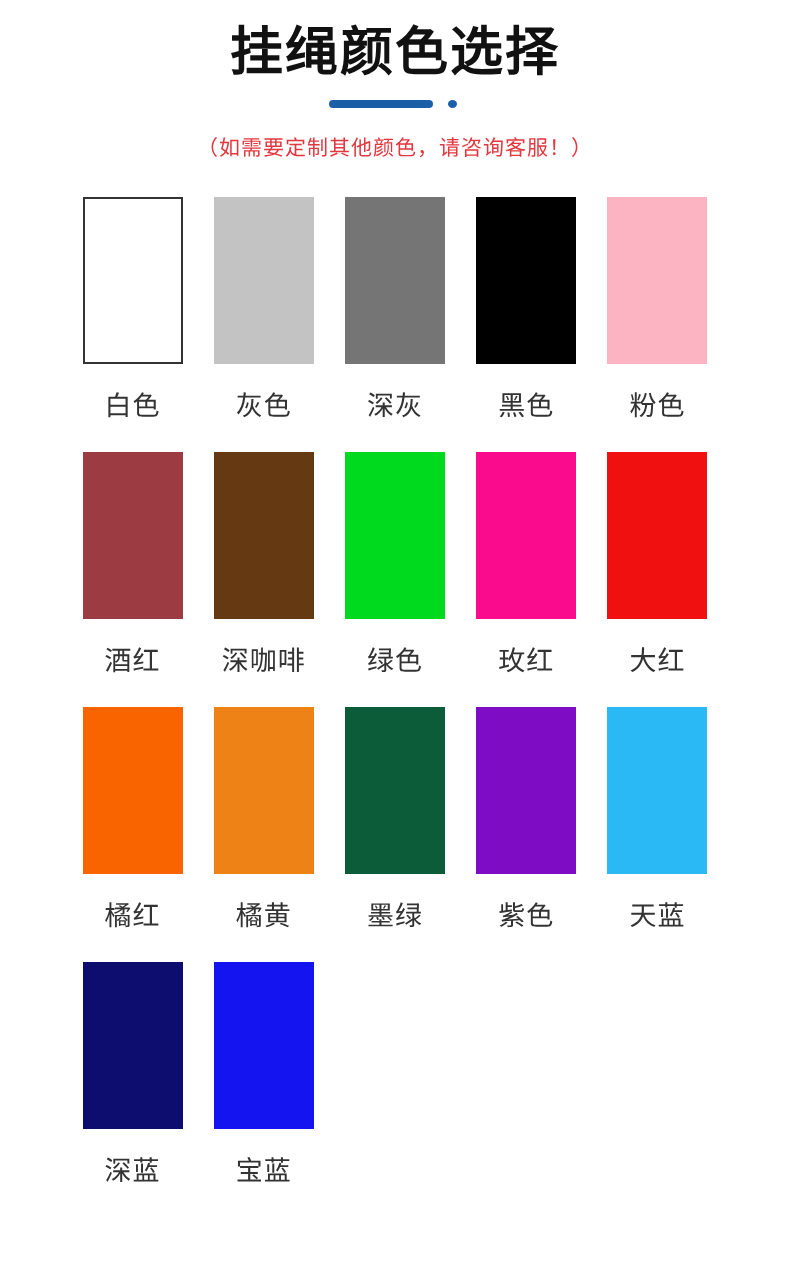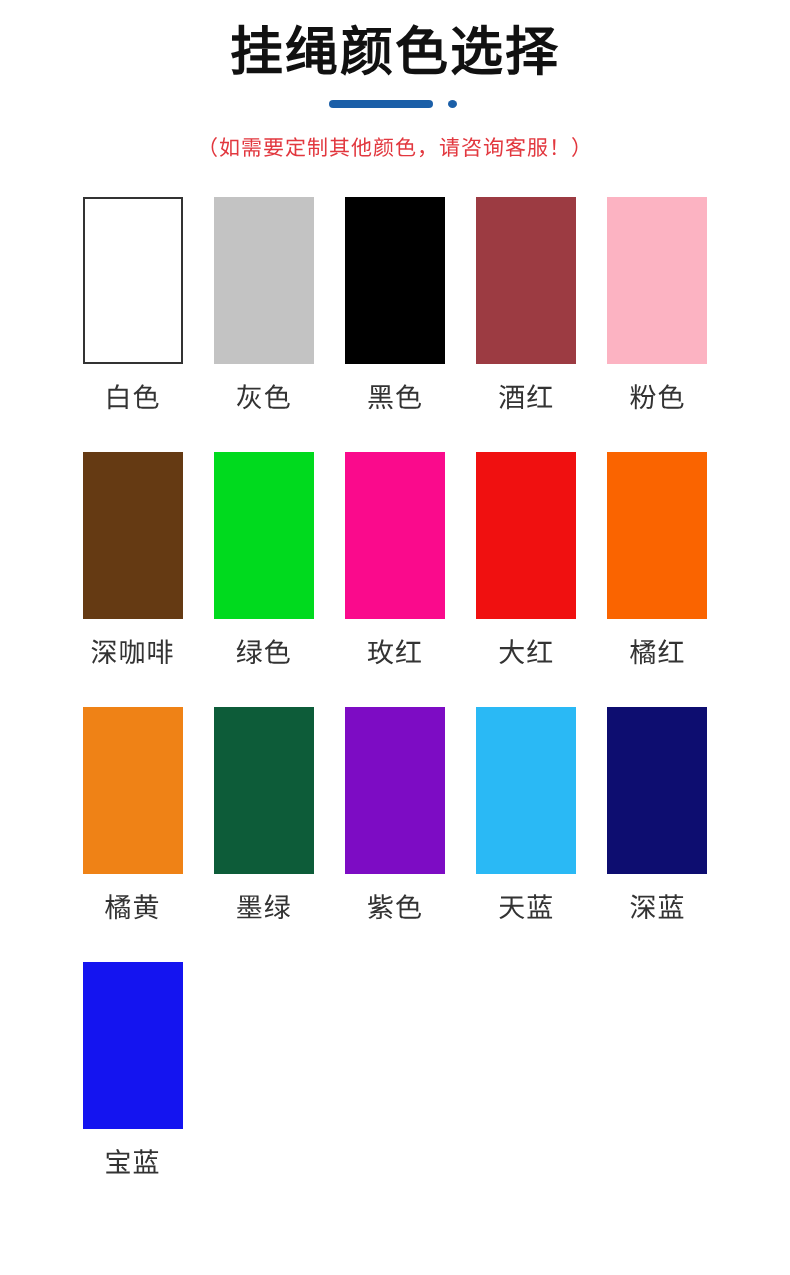--- a/index.html
+++ b/index.html
@@ -88,21 +88,21 @@
   }
   .swatch-chip {
     width: 100px;
     height: 167px;
     box-sizing: border-box;
   }
   .swatch-chip.bordered {
     border: 2px solid #333333;
   }
   .swatch-label {
-    margin-top: 21px;
+    margin-top: 29px;
     font-size: 27px;
     line-height: 1;
     color: #333333;
     letter-spacing: 1px;
     white-space: nowrap;
   }
 </style>
 </head>
 <body>
 
@@ -122,30 +122,34 @@
   <div class="swatch-grid">
       <div class="swatch-cell">
         <div class="swatch-chip bordered" style="background: rgb(255, 255, 255);"></div>
         <div class="swatch-label">白色</div>
       </div>
       <div class="swatch-cell">
         <div class="swatch-chip" style="background: rgb(195, 195, 195);"></div>
         <div class="swatch-label">灰色</div>
       </div>
       <div class="swatch-cell">
+        <div class="swatch-chip" style="background: rgb(117, 117, 117);"></div>
+        <div class="swatch-label">深灰</div>
+      </div>
+      <div class="swatch-cell">
         <div class="swatch-chip" style="background: rgb(0, 0, 0);"></div>
         <div class="swatch-label">黑色</div>
       </div>
       <div class="swatch-cell">
+        <div class="swatch-chip" style="background: rgb(252, 179, 194);"></div>
+        <div class="swatch-label">粉色</div>
+      </div>
+      <div class="swatch-cell">
         <div class="swatch-chip" style="background: rgb(156, 59, 66);"></div>
         <div class="swatch-label">酒红</div>
-      </div>
-      <div class="swatch-cell">
-        <div class="swatch-chip" style="background: rgb(252, 179, 194);"></div>
-        <div class="swatch-label">粉色</div>
       </div>
       <div class="swatch-cell">
         <div class="swatch-chip" style="background: rgb(101, 58, 19);"></div>
         <div class="swatch-label">深咖啡</div>
       </div>
       <div class="swatch-cell">
         <div class="swatch-chip" style="background: rgb(0, 218, 30);"></div>
         <div class="swatch-label">绿色</div>
       </div>
       <div class="swatch-cell">

